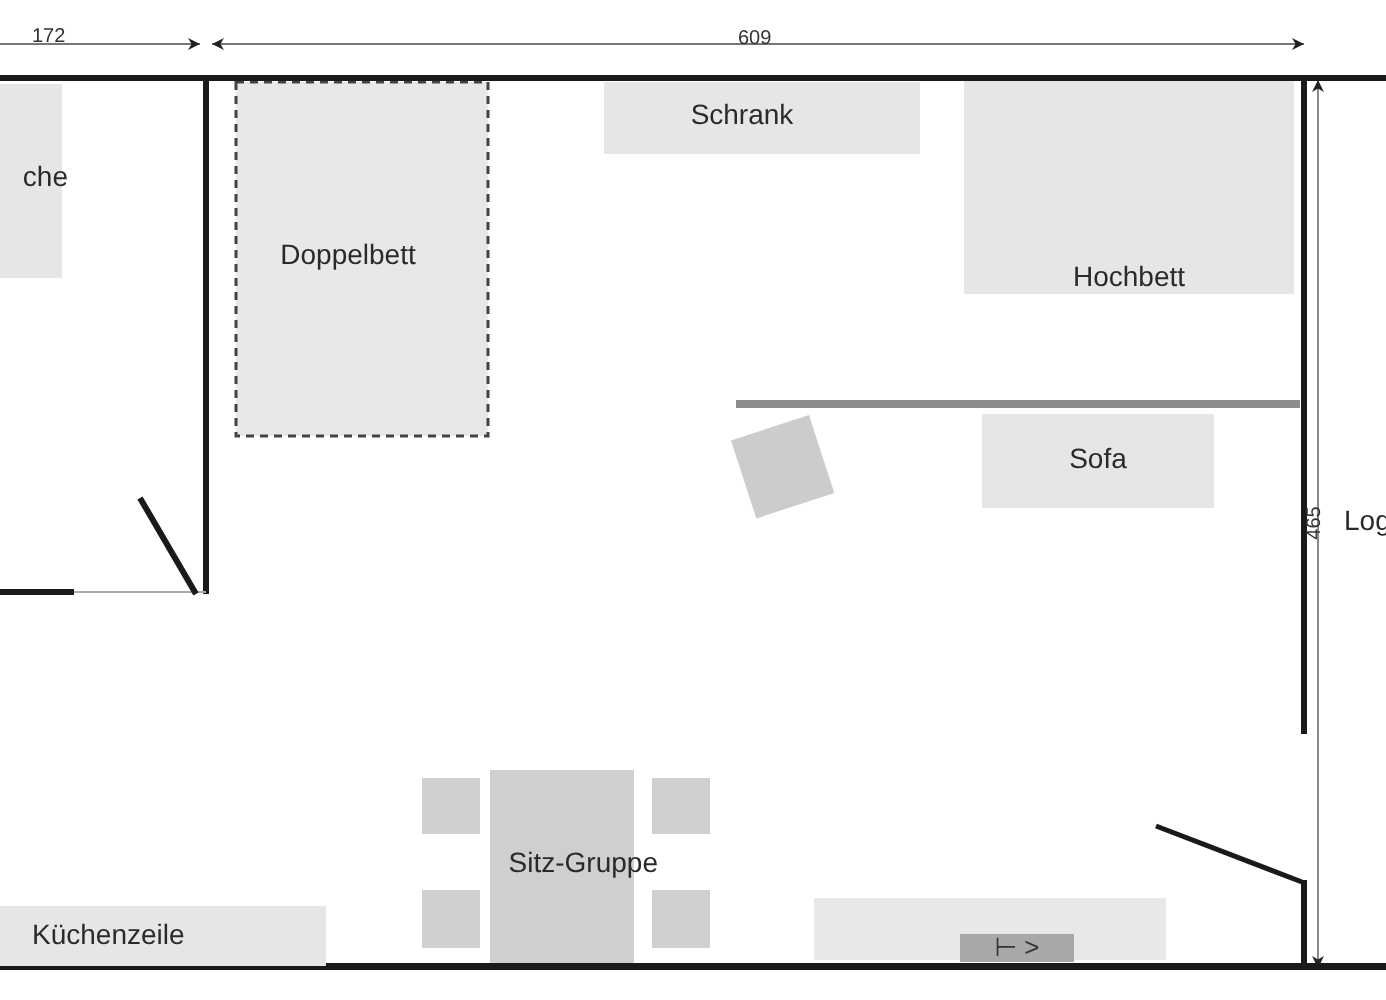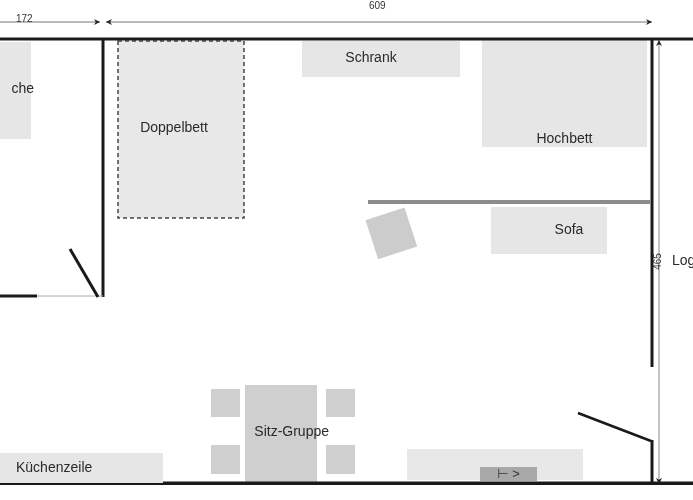--- a/index.html
+++ b/index.html
@@ -59,28 +59,28 @@
     <line x1="652" y1="440" x2="652" y2="483" stroke-width="3"></line>
     <line x1="0" y1="484" x2="693" y2="484" stroke-width="2"></line>
     <line x1="163" y1="483" x2="693" y2="483" stroke-width="3"></line>
   </g>
 
   <line x1="70" y1="249" x2="98" y2="297" stroke="#1a1a1a" stroke-width="3"></line>
   <line x1="578" y1="413" x2="651" y2="441" stroke="#1a1a1a" stroke-width="2.5"></line>
 </svg>
 
 <div class="dim" style="left:16px;top:13px;">172</div>
-<div class="dim" style="left:369px;top:0;text-align:right;">609</div>
+<div class="dim" style="left:369px;top:14px;text-align:right;">609</div>
 <div class="dim" style="left:649px;top:256px;transform:rotate(-90deg);transform-origin:center;">465</div>
 
 <div class="lbl" style="left:14px;top:78px;width:20px;height:22px;justify-content:flex-end;">che</div>
 <div class="lbl" style="left:118px;top:118px;width:112px;height:20px;">Doppelbett</div>
 <div class="lbl" style="left:302px;top:48px;width:138px;height:20px;">Schrank</div>
 <div class="lbl" style="left:482px;top:82px;width:165px;height:20px;margin-top:47px;">Hochbett</div>
-<div class="lbl" style="left:491px;top:220px;width:116px;height:20px;margin-left:20px;">Sofa</div>
+<div class="lbl" style="left:491px;top:220px;width:116px;height:20px;">Sofa</div>
 <div class="lbl" style="left:672px;top:251px;width:30px;height:20px;justify-content:flex-start;">Log</div>
 
 <div class="lbl" style="left:245px;top:410px;width:84px;height:44px;flex-direction:row;justify-content:flex-end;">
   <span>Sitz-</span>
   <span>Gruppe</span>
 </div>
 
 <div class="lbl" style="left:16px;top:458px;height:20px;text-align:right;">Küchenzeile</div>
 <div class="lbl" style="left:480px;top:466px;width:57px;height:16px;font-size:13px;color:#333;">⊢ &gt;</div>
 

